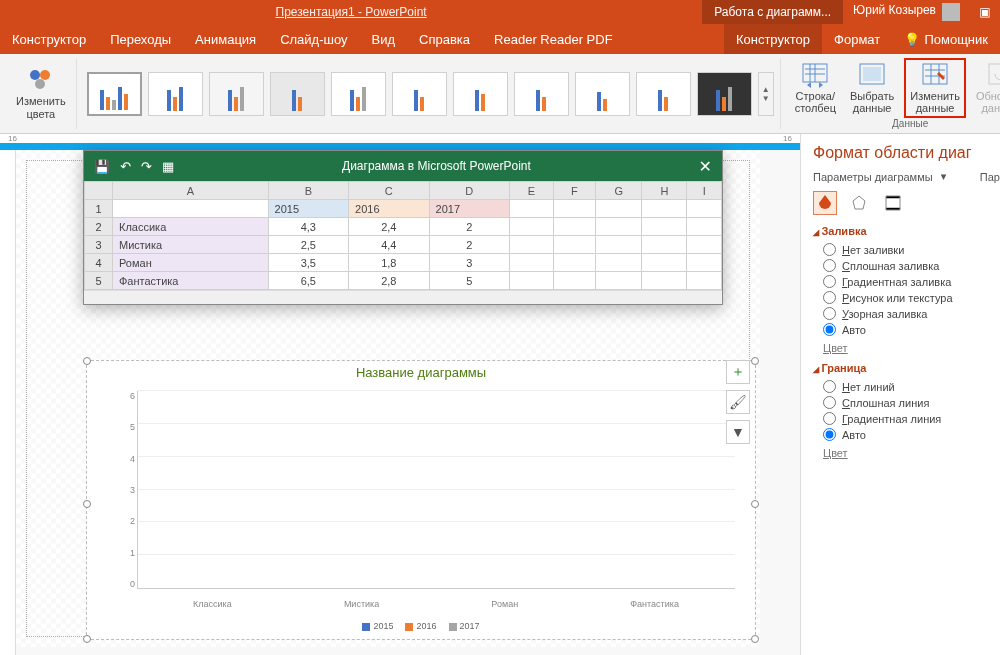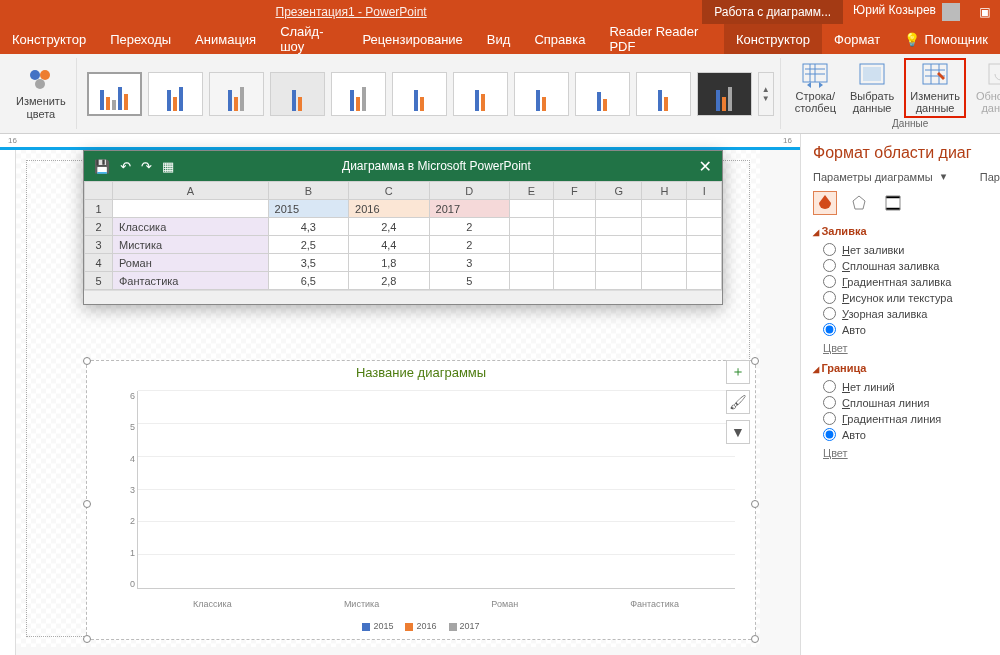--- a/index.html
+++ b/index.html
@@ -34,21 +34,21 @@
   .style-gallery { display: flex; gap: 4px; flex: 1; align-items: center; overflow: hidden; }
   .style-thumb { width: 55px; height: 44px; border: 1px solid #d0d0d0; background: #fff; display: flex; align-items: flex-end; justify-content: center; gap: 2px; padding: 4px; cursor: pointer; position: relative; }
   .style-thumb.selected { border: 2px solid #a0a0a0; }
   .style-thumb .bar { width: 4px; }
   .style-thumb.dark { background: #333; }
   .gallery-more { width: 16px; height: 44px; border: 1px solid #d0d0d0; display: flex; flex-direction: column; justify-content: center; align-items: center; font-size: 8px; color: #666; }
 
   
   .main { display: flex; height: calc(655px - 24px - 30px - 80px); }
   .slide-area { flex: 1; position: relative; background: #f8f8f8; overflow: hidden; }
-  .ruler-h { height: 16px; background: #fff; border-bottom: 3px solid #0ea5e9; font-size: 8px; color: #888; display: flex; align-items: center; justify-content: space-between; padding: 0 8px; }
+  .ruler-h { height: 16px; background: #fff; border-bottom: 7px solid #0ea5e9; font-size: 8px; color: #888; display: flex; align-items: center; justify-content: space-between; padding: 0 8px; }
   .ruler-v { position: absolute; left: 0; top: 16px; bottom: 0; width: 16px; background: #fff; border-right: 1px solid #ddd; }
   .slide-canvas { position: absolute; left: 16px; top: 16px; right: 40px; bottom: 8px; background: repeating-conic-gradient(#fff 0% 25%, #f8f8f8 0% 50%) 0/10px 10px; }
   .slide-canvas::before { content: ""; position: absolute; inset: 10px; border: 1px dotted #aaa; }
 
   
   .data-editor { position: absolute; left: 67px; top: 0; width: 640px; background: #fff; border: 1px solid #888; box-shadow: 0 4px 16px rgba(0,0,0,0.3); z-index: 10; }
   .de-title { background: #217346; color: #fff; height: 30px; display: flex; align-items: center; padding: 0 10px; font-size: 12px; }
   .de-title .de-tools { display: flex; gap: 10px; align-items: center; font-size: 13px; }
   .de-title .de-name { flex: 1; text-align: center; }
   .de-title .de-close { font-size: 16px; cursor: pointer; }
@@ -110,21 +110,20 @@
     <span class="avatar"></span>
   </div>
   <div class="winbtn">▣</div>
 </div>
 
 <div class="tabs">
   <div class="tab">Конструктор</div>
   <div class="tab">Переходы</div>
   <div class="tab">Анимация</div>
   <div class="tab">Слайд-шоу</div>
-  <div class="tab">Рецензирование</div>
   <div class="tab">Вид</div>
   <div class="tab">Справка</div>
   <div class="tab">Reader Reader PDF</div>
   <div class="spacer"></div>
   <div class="tab active">Конструктор</div>
   <div class="tab">Формат</div>
   <div class="help">
     <span>💡</span>
     <span>Помощник</span>
   </div>

